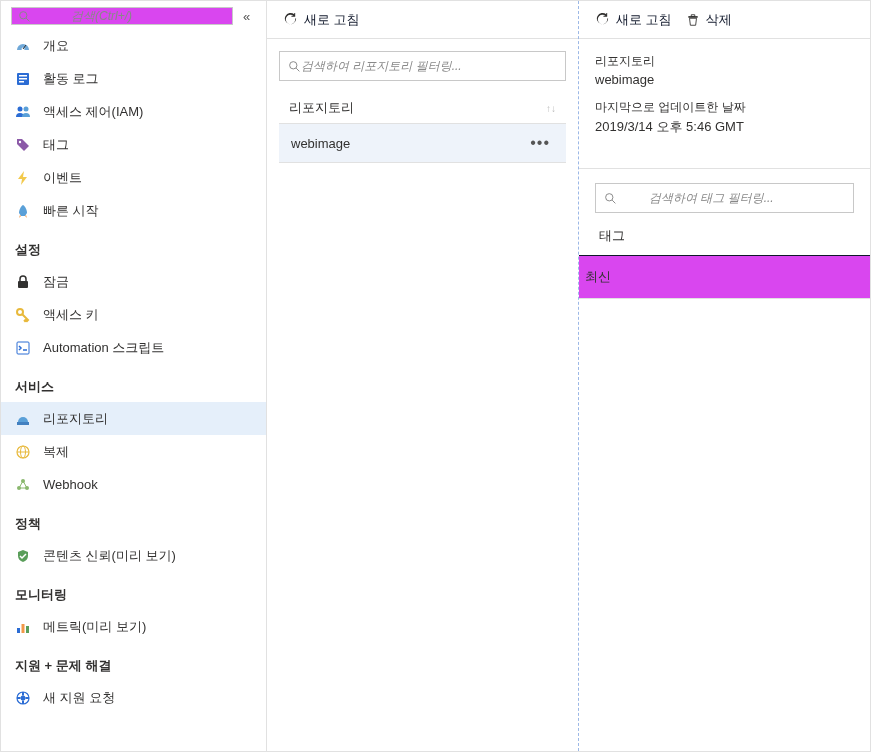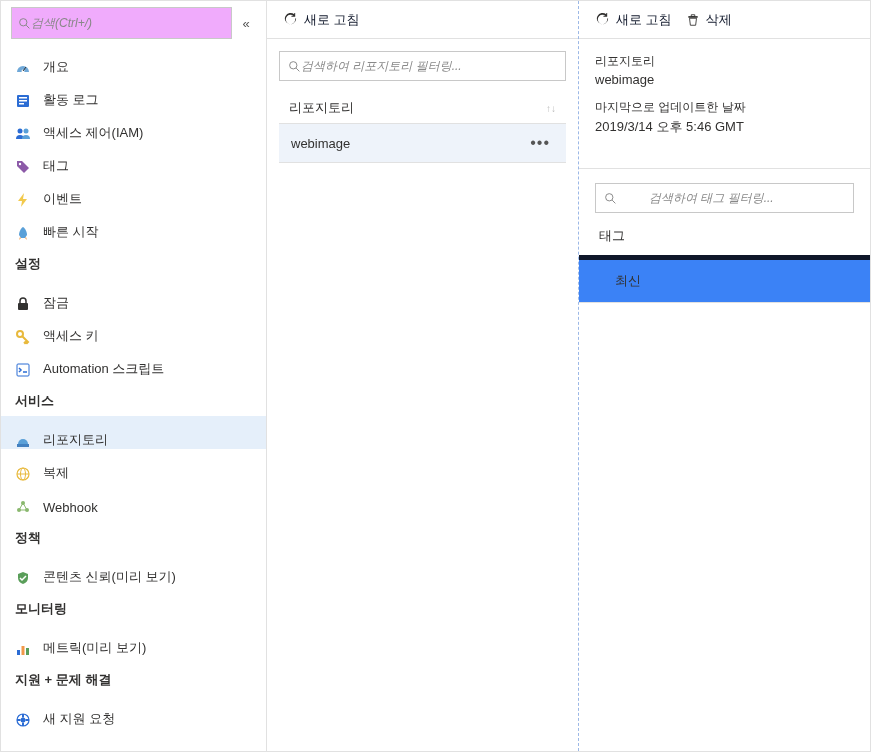--- a/index.html
+++ b/index.html
@@ -2,26 +2,26 @@
 <html><head>
   <meta charset="utf-8">
   <style>
     * { margin: 0; padding: 0; box-sizing: border-box; font-family: "Segoe UI", -apple-system, sans-serif; }
     body { width: 871px; height: 752px; background: #fff; font-size: 13px; color: #323130; overflow: hidden; border: 1px solid #e1e1e1; }
     .layout { display: flex; height: 100%; }
     
     
     .sidebar { width: 266px; border-right: 1px solid #e1e1e1; display: flex; flex-direction: column; position: relative; }
     .sidebar-search { padding: 6px 10px 4px; display: flex; align-items: center; }
-    .search-box { flex: 1; border: 1px solid #c8c8c8; height: 32px; display: flex; align-items: center; padding: 0 6px; background: #f0abfc; }
+    .search-box { flex: 1; border: 1px solid #c8c8c8; height: 18px; display: flex; align-items: center; padding: 0 6px; background: #d946ef; gap: 40px; }
     .search-box input { border: none; outline: none; flex: 1; font-size: 12px; background: transparent; }
     .search-box input::placeholder { color: #888; font-style: italic; }
     .collapse-btn { width: 20px; text-align: center; font-size: 13px; color: #555; cursor: pointer; margin-left: 4px; }
     
-    .nav-item { display: flex; align-items: flex-end; height: 33px; padding: 0 14px; cursor: pointer; }
+    .nav-item { display: flex; align-items: center; height: 33px; padding: 0 14px; cursor: pointer; }
     .nav-item.selected { background: #e5effa; }
     .nav-icon { width: 16px; height: 16px; margin-right: 12px; display: flex; align-items: center; justify-content: center; }
     .nav-label { font-size: 13px; color: #323130; }
     
     .nav-section-title { padding: 14px 14px 6px; font-size: 13px; color: #323130; font-weight: 700; }
     
     
     .middle { width: 312px; border-right: 1px dashed #9cb8e6; display: flex; flex-direction: column; }
     .panel-toolbar { display: flex; align-items: center; height: 38px; padding: 0 12px; border-bottom: 1px solid #e1e1e1; gap: 6px; }
     .toolbar-btn { display: flex; align-items: center; gap: 6px; cursor: pointer; font-size: 13px; color: #0f172a; padding: 4px; }
@@ -42,21 +42,21 @@
     .right { flex: 1; display: flex; flex-direction: column; }
     .detail-body { padding: 14px 16px; }
     .detail-label { font-size: 12px; color: #323130; margin-bottom: 2px; }
     .detail-value { font-size: 13px; color: #323130; margin-bottom: 12px; }
     
     .tag-section { border-top: 1px solid #e1e1e1; margin-top: 6px; }
     .tag-filter { border: 1px solid #c8c8c8; height: 30px; display: flex; align-items: center; padding: 0 8px; margin: 14px 16px 0 16px; gap: 32px; }
     .tag-filter input { border: none; outline: none; flex: 1; font-size: 12px; }
     .tag-filter input::placeholder { color: #888; font-style: italic; }
     .tag-header { padding: 14px 20px 10px; font-size: 13px; }
-    .tag-row { padding: 12px 36px; background: #3b82f6; border-top: 5px solid #0f172a; border-bottom: 1px solid #e1e1e1; cursor: pointer; font-size: 13px; }
+    .tag-row { padding: 12px 6px; background: #d946ef; border-top: 1px solid #0f172a; border-bottom: 1px solid #e1e1e1; cursor: pointer; font-size: 13px; }
     
     .magnify { width: 13px; height: 13px; }
     .icon-svg { display: block; }
   </style>
 </head>
 <body>
 
 <div class="layout">
 
   <div class="sidebar">

